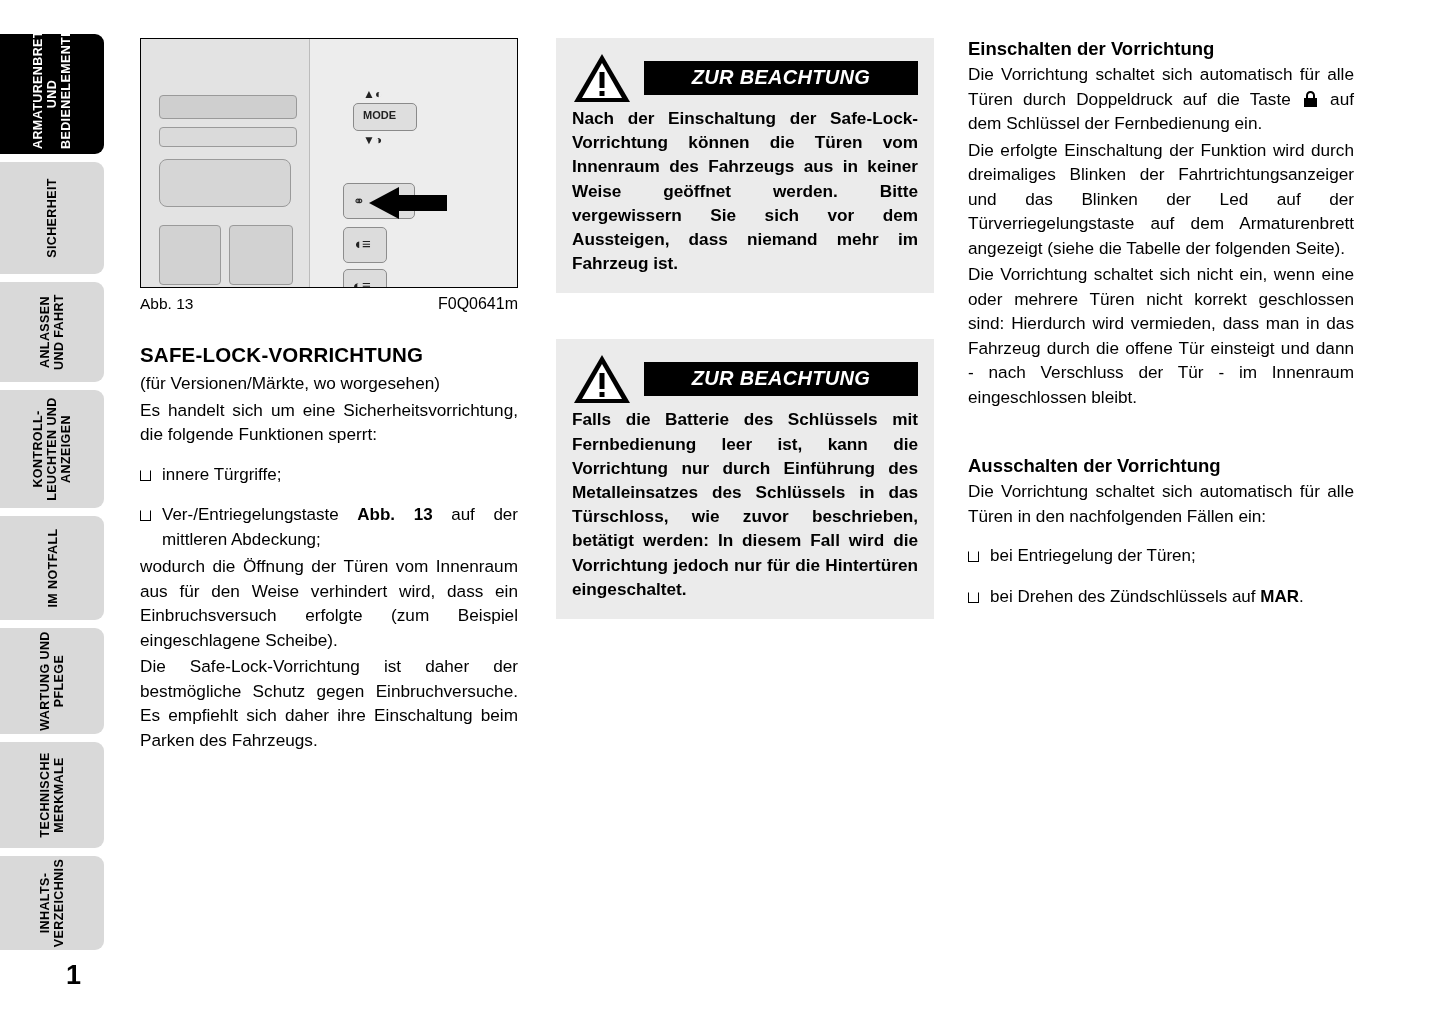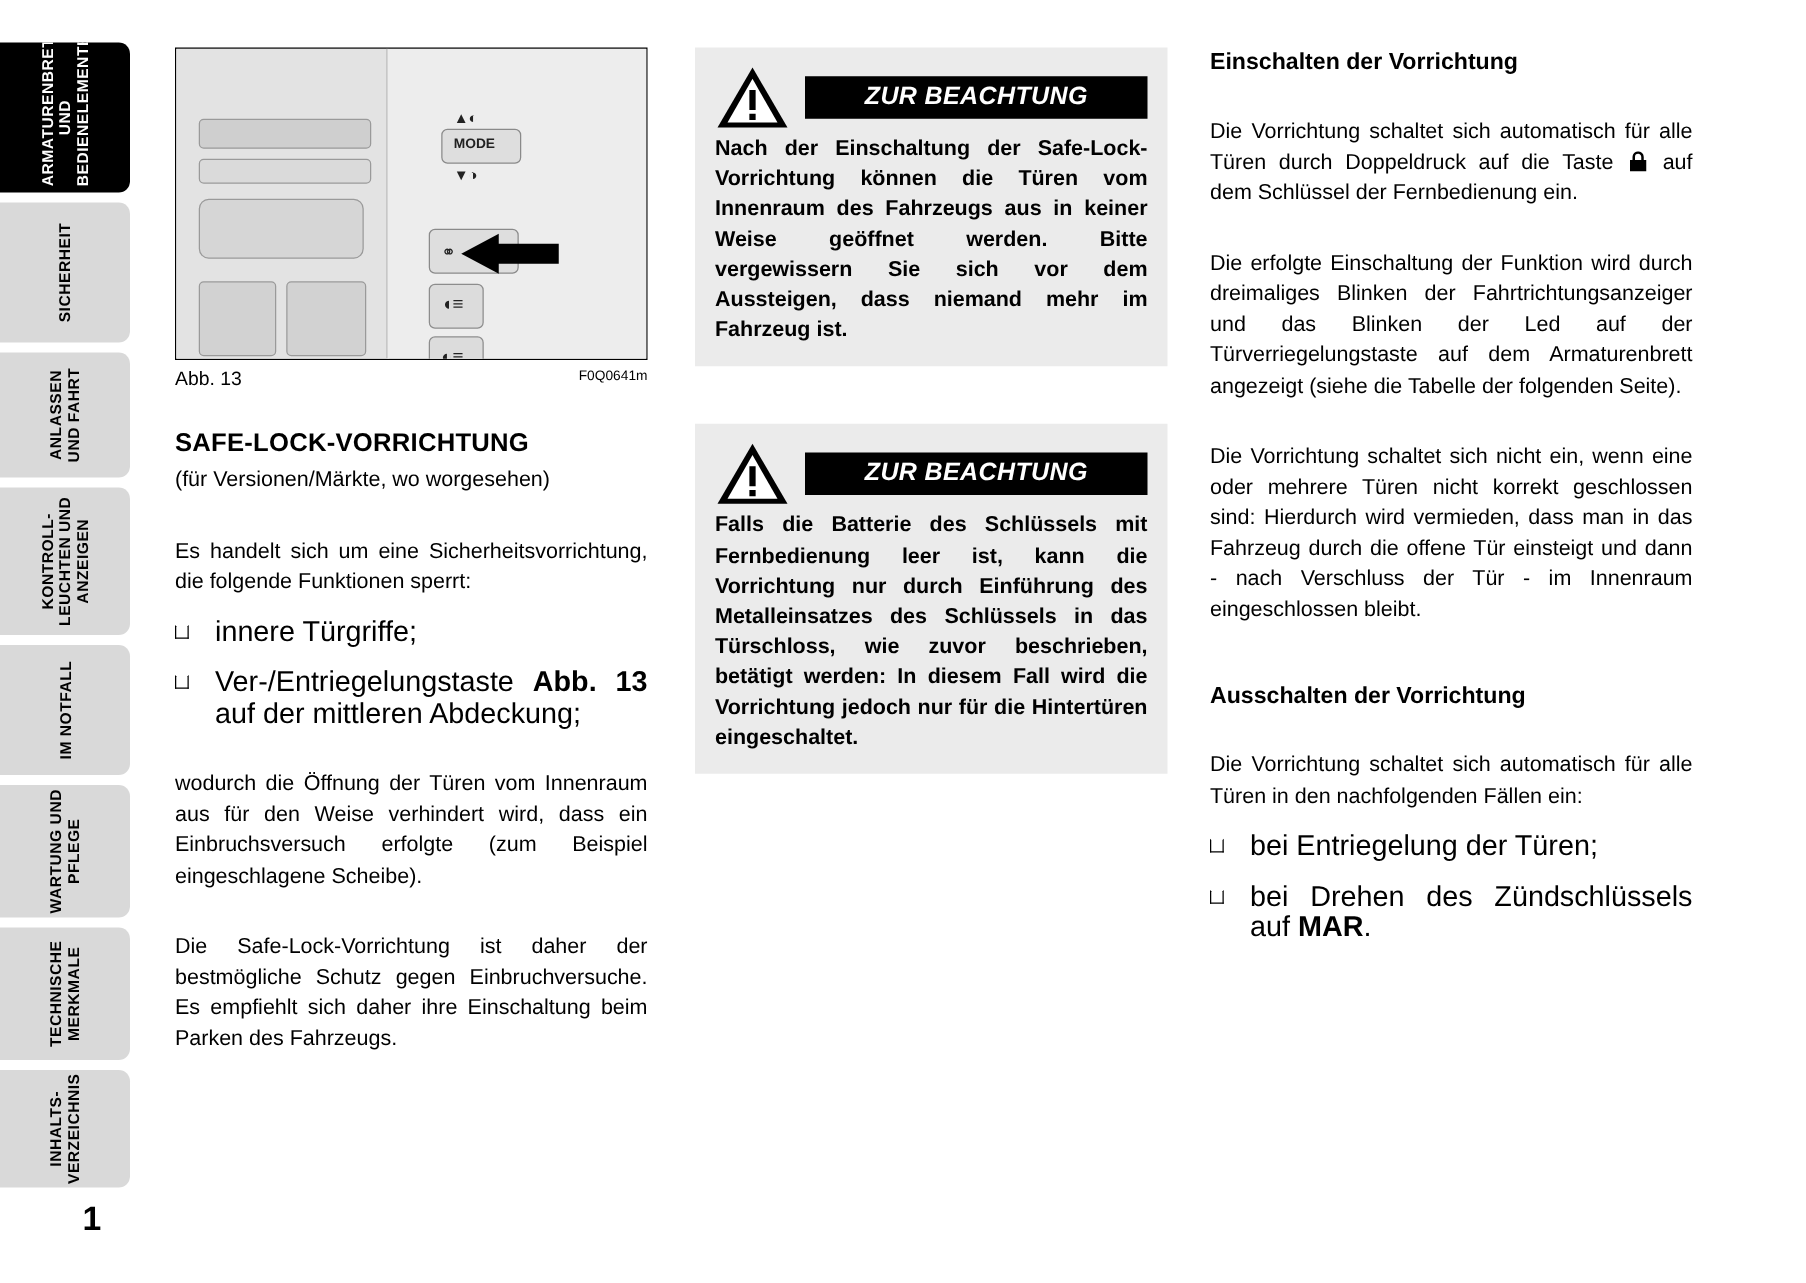--- a/index.html
+++ b/index.html
@@ -145,49 +145,49 @@
     border-bottom: 16px solid transparent;
     border-right: 30px solid #000;
   }
   .fig-caption-row {
     width: 378px;
     display: flex;
     justify-content: space-between;
     margin-top: 7px;
     font-size: 15.5px;
   }
-  .fig-code { font-size: 11px; }
+  .fig-code { font-size: 16px; }
 
   
   h2.section-title {
     font-size: 20.5px;
     font-weight: bold;
     margin: 30px 0 0 0;
     letter-spacing: 0.2px;
   }
   p.body {
     font-size: 17.2px;
     line-height: 24.5px;
-    margin: 32px 0 0 0;
+    margin: 2px 0 0 0;
     text-align: justify;
   }
   p.body.first { margin-top: 4px; }
   h3.sub {
     font-size: 18.5px;
     font-weight: bold;
     margin: 0 0 0 0;
   }
   h3.sub.spaced { margin-top: 46px; }
 
   ul.bullets { margin: 0; padding: 0; list-style: none; }
   li.bullet {
-    font-size: 23px;
+    font-size: 17px;
     line-height: 24.5px;
     margin-top: 16px;
-    padding-left: 32px;
+    padding-left: 22px;
     position: relative;
     text-align: justify;
   }
   li.bullet:before {
     content: "";
     position: absolute;
     left: 0; top: 7px;
     width: 9px; height: 9px;
     border: 1.6px solid #000;
     border-top-color: transparent;

